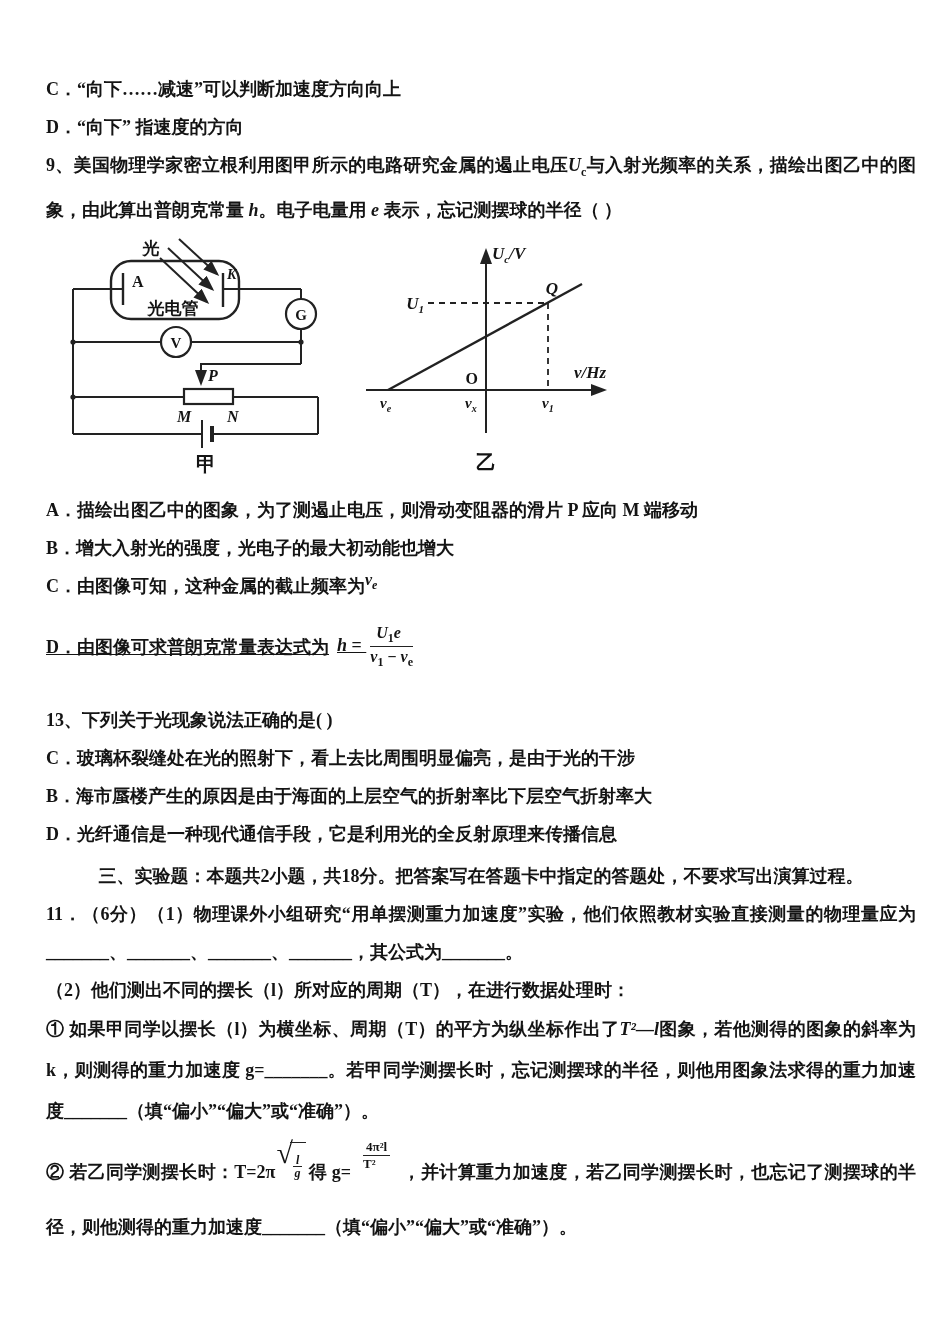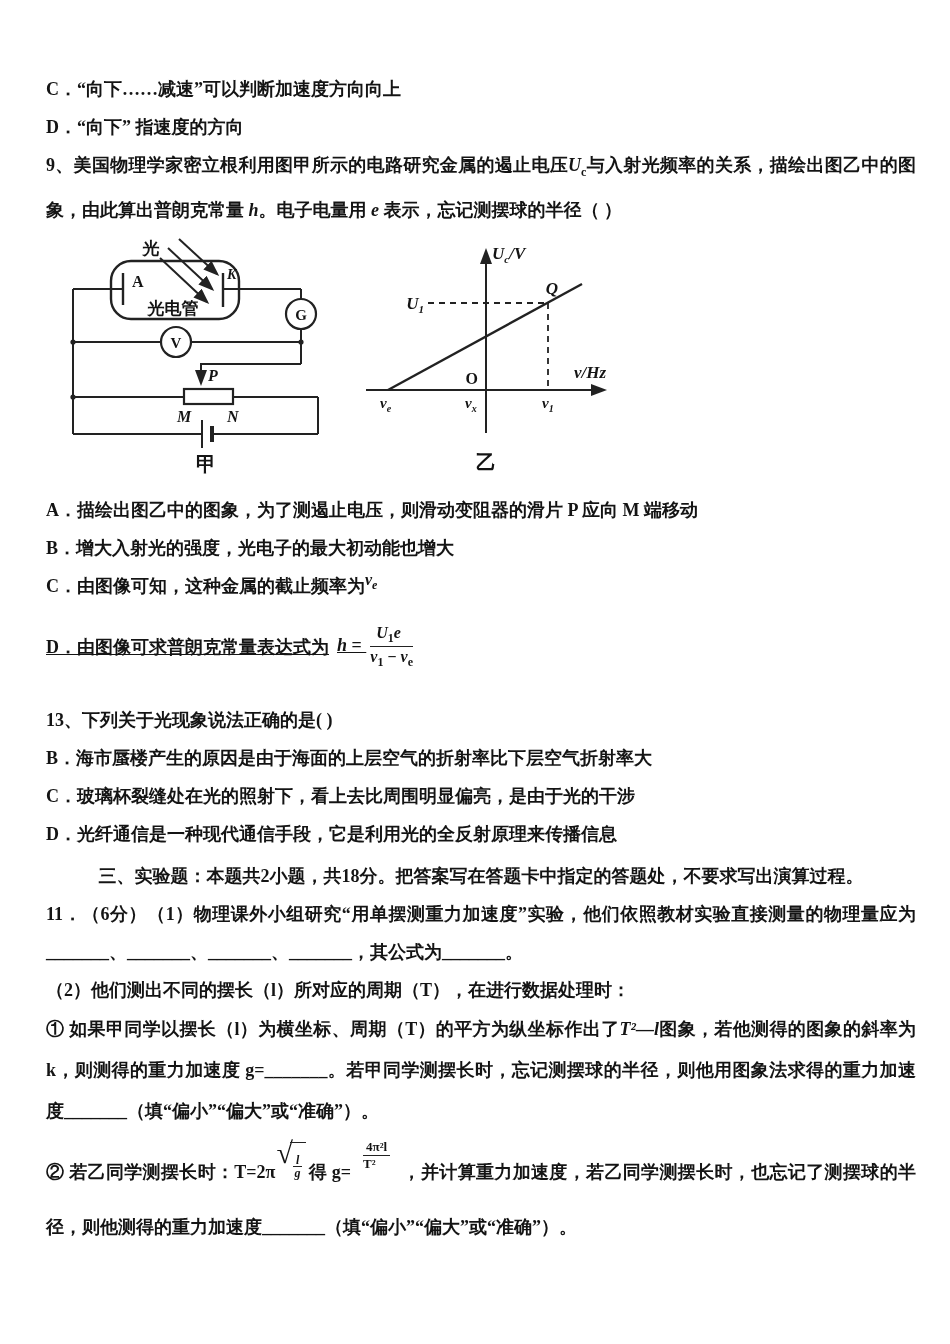--- a/index.html
+++ b/index.html
@@ -132,22 +132,22 @@
     <span>D．由图像可求普朗克常量表达式为</span>
     <span class="math" style="margin-left:8px;">
       <i class="v">h</i><span> = </span><span class="frac" style="font-size:16px;">
         <span class="num"><i class="v">U</i><sub>1</sub><i class="v">e</i></span>
         <span class="den"><i class="v">ν</i><sub>1</sub><span> − </span><i class="v">ν</i><sub>e</sub></span>
       </span>
     </span>
   </div>
 
   <p class="ln q10top">13、下列关于光现象说法正确的是(  )</p>
+  <p class="ln just">C．玻璃杯裂缝处在光的照射下，看上去比周围明显偏亮，是由于光的干涉</p>
   <p class="ln just">B．海市蜃楼产生的原因是由于海面的上层空气的折射率比下层空气折射率大</p>
-  <p class="ln just">C．玻璃杯裂缝处在光的照射下，看上去比周围明显偏亮，是由于光的干涉</p>
   <p class="ln just">D．光纤通信是一种现代通信手段，它是利用光的全反射原理来传播信息</p>
 
   <p class="ln sect">三、实验题：本题共2小题，共18分。把答案写在答题卡中指定的答题处，不要求写出演算过程。</p>
 
   <p class="ln just">11．（6分）（1）物理课外小组研究“用单摆测重力加速度”实验，他们依照教材实验直接测量的物理量应为_______、_______、_______、_______，其公式为_______。</p>
   <p class="ln">（2）他们测出不同的摆长（l）所对应的周期（T），在进行数据处理时：</p>
 
   <p class="ln just" style="line-height:41px;"><span>① 如果甲同学以摆长（l）为横坐标、周期（T）的平方为纵坐标作出了</span><i class="v">T²—l</i><span>图象，若他测得的图象的斜率为k，则测得的重力加速度 g=_______。若甲同学测摆长时，忘记测摆球的半径，则他用图象法求得的重力加速度_______（填“偏小”“偏大”或“准确”）。</span></p>
 
   <p class="ln just" style="line-height:52px;margin-top:8px;"><span>② 若乙同学测摆长时：T=2π</span><span class="radical">

